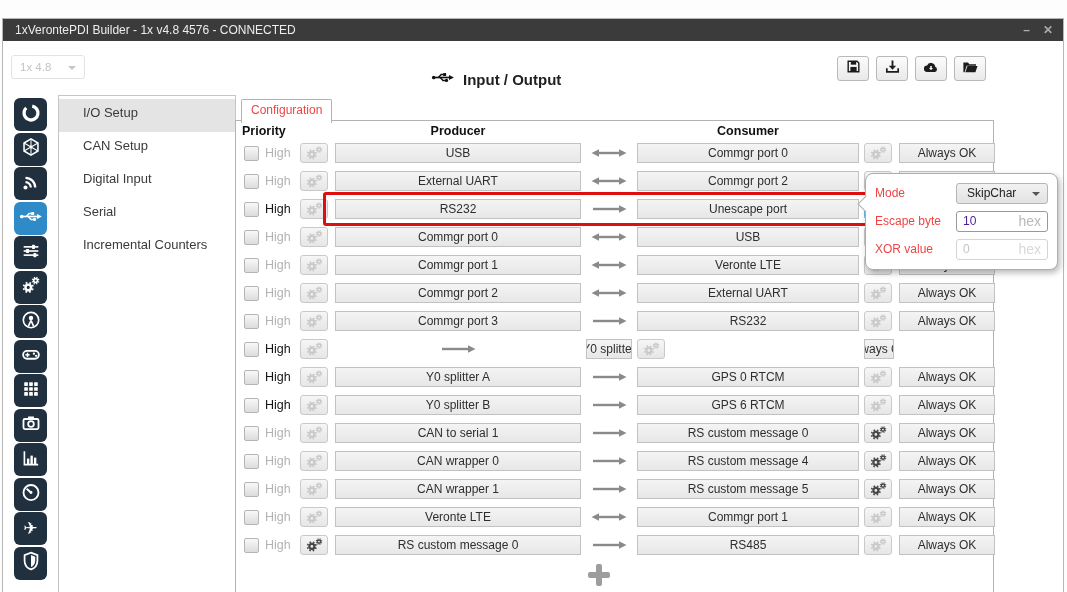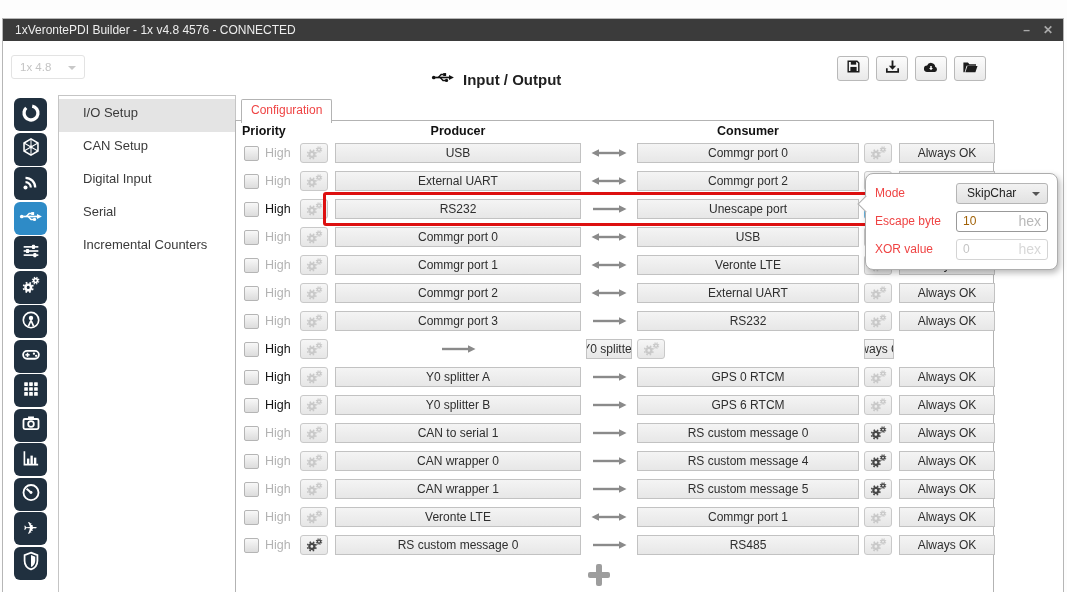--- a/index.html
+++ b/index.html
@@ -47,21 +47,21 @@
   .addbtn .pv{left:10px;top:2px;width:6px;height:22px;}
   .redbox{position:absolute;left:87px;top:71px;width:551px;height:34px;border:3px solid var(--highlight-red,#dd1010);border-radius:3px;z-index:20;pointer-events:none;box-sizing:border-box;}
   
   .popup{position:absolute;left:862px;top:154px;width:193px;height:97px;background:#fff;border:1px solid #adadad;border-radius:8px;box-shadow:2px 3px 6px rgba(0,0,0,.28);z-index:30;box-sizing:border-box;padding:5px 9px 0 9px;}
   .tail{position:absolute;left:-6px;top:24px;width:11px;height:11px;background:#fff;border-left:1px solid #adadad;border-bottom:1px solid #adadad;transform:rotate(45deg);}
   .p-row{height:28px;display:flex;align-items:center;justify-content:space-between;}
   .p-label{font-size:12px;color:#ef4444;}
   .p-select{position:relative;width:92px;height:21px;border:1px solid #b5b5b5;border-radius:3px;background:linear-gradient(#f2f2f2,#e2e2e2);font-size:12px;color:#222;line-height:19px;padding-left:10px;box-sizing:border-box;cursor:pointer;}
   .p-select .caret{position:absolute;right:7px;top:8px;width:0;height:0;border:4px solid transparent;border-top-color:#555;}
   .p-input{width:92px;height:21px;border:1px solid #999;border-radius:3px;background:#fff;display:flex;align-items:center;box-sizing:border-box;padding:0 6px;}
-  .p-input input{border:none;outline:none;width:52px;font-size:12px;color:#a16207;font-family:"Liberation Sans",sans-serif;padding:0;background:transparent;}
+  .p-input input{border:none;outline:none;width:52px;font-size:12px;color:#4c1d95;font-family:"Liberation Sans",sans-serif;padding:0;background:transparent;}
   .p-suffix{margin-left:auto;font-size:14px;color:#b9b9b9;}
   .p-input.disabled{border-color:#d4d4d4;}
   .p-input.disabled input{color:#c4c4c4;}
   .p-input.disabled .p-suffix{color:#d8d8d8;}
 </style>
 </head>
 <body>
 
 <div class="screen">
   <div class="window">

